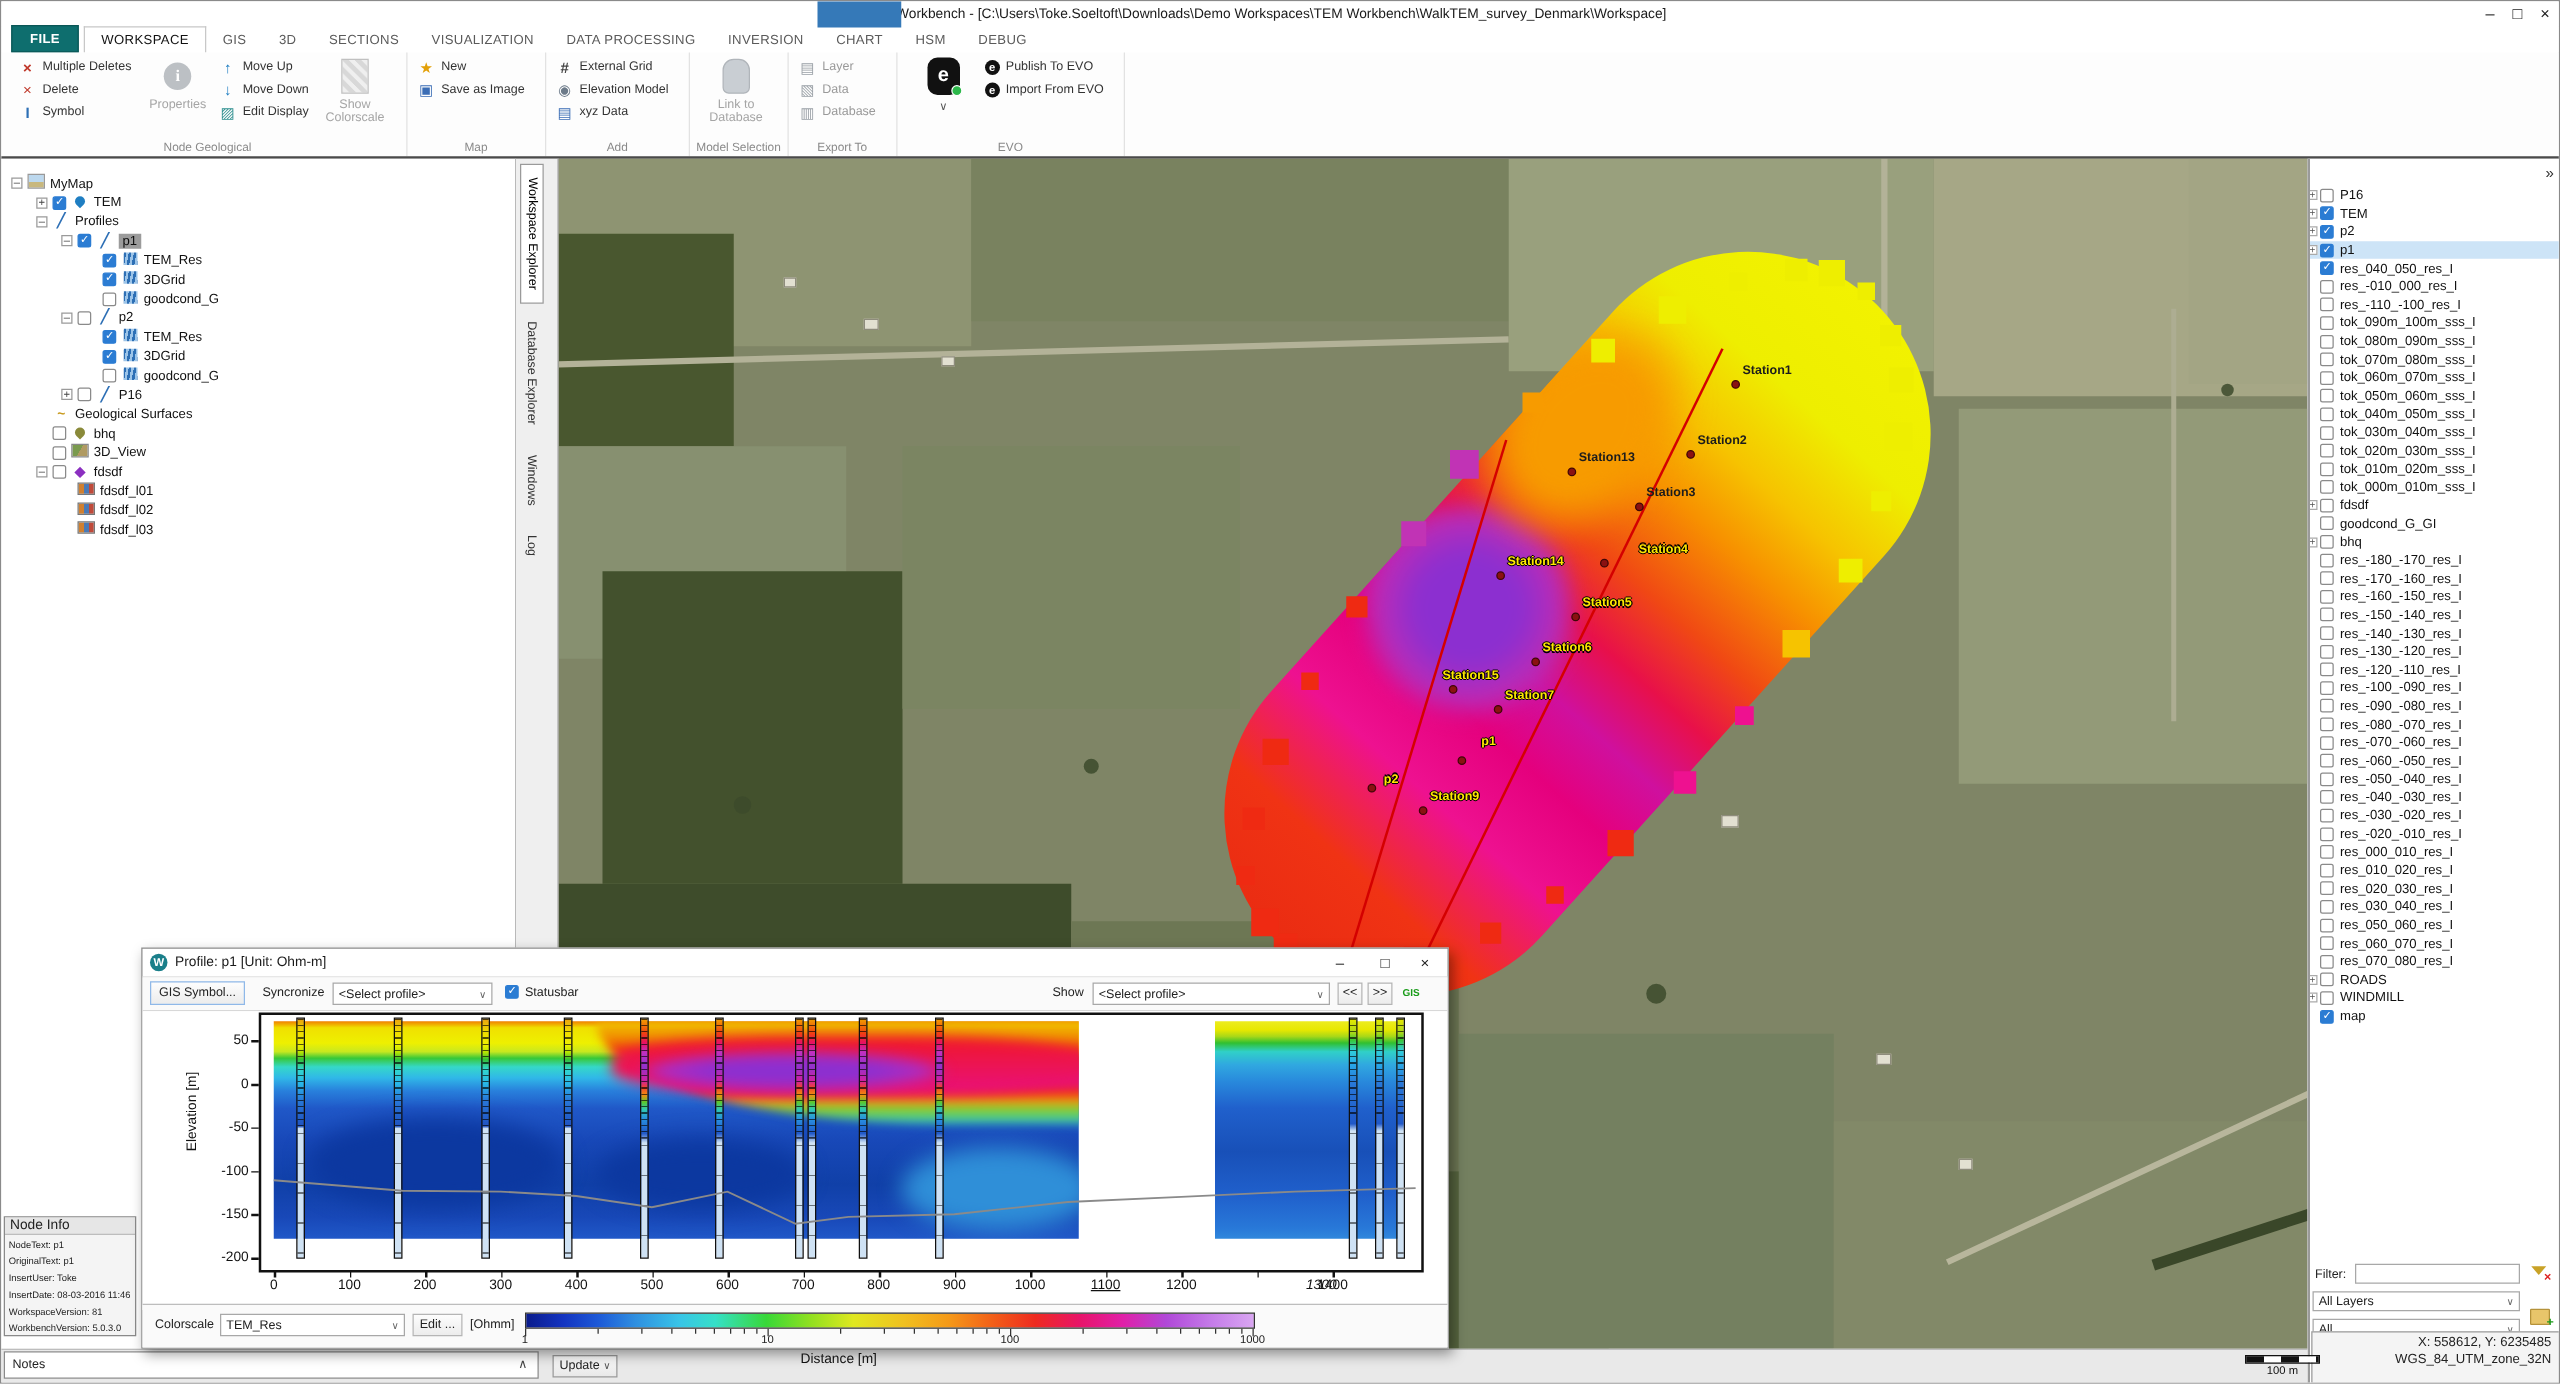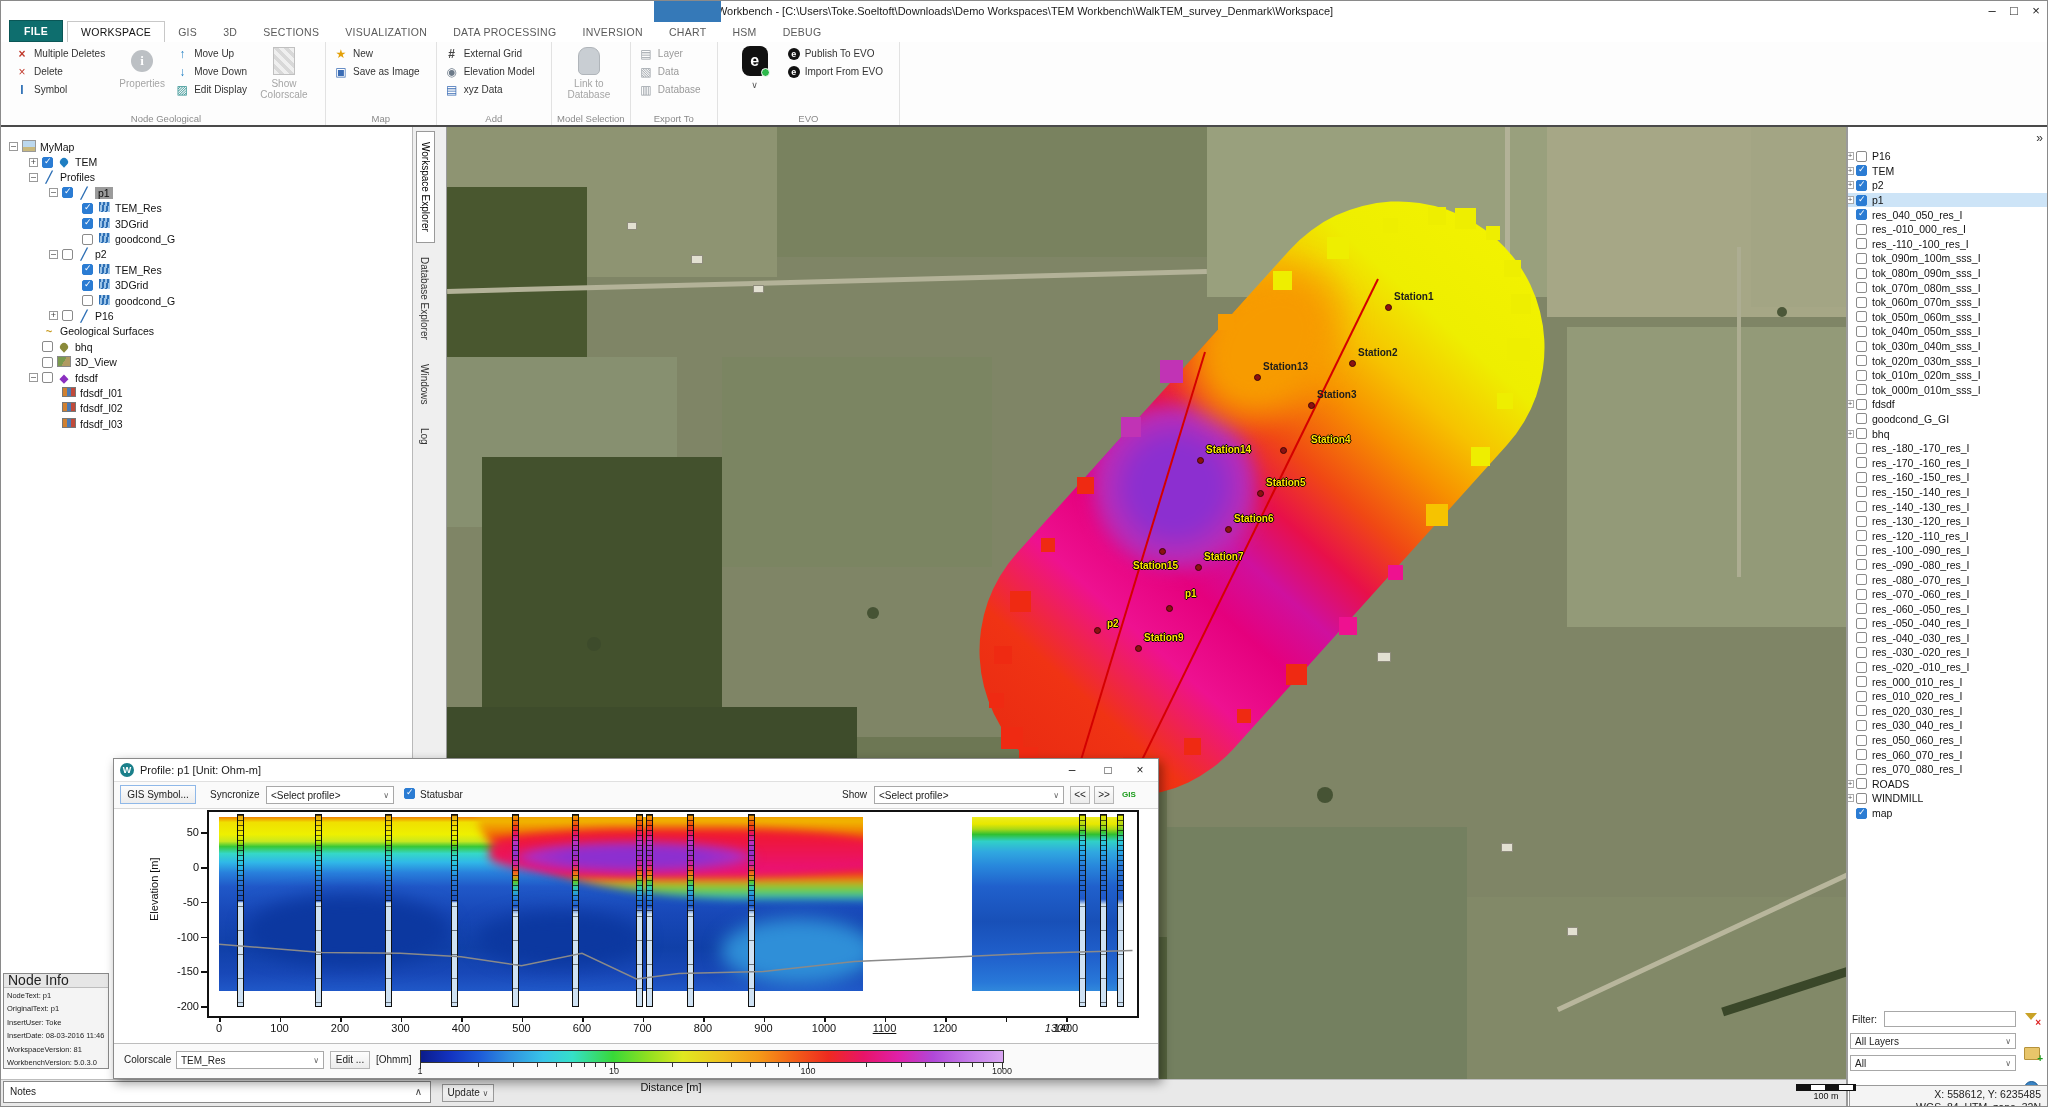--- a/index.html
+++ b/index.html
@@ -82,25 +82,25 @@
   .dd{border:1px solid #a8a8a8;background:#fff;height:16px;box-sizing:border-box;font-size:10px;color:#222;display:flex;align-items:center;justify-content:space-between;padding:0 4px;}
   .dd .ar{font-size:8px;color:#666;}
   .ic-filter{width:14px;height:12px;position:relative;}
   .ic-filter::before{content:"";position:absolute;left:1px;top:1px;border-left:6px solid transparent;border-right:6px solid transparent;border-top:7px solid #c9a227;}
   .ic-filter::after{content:"×";position:absolute;right:-3px;bottom:-4px;color:#d22;font-size:10px;font-weight:bold;}
   .ic-folder{width:14px;height:11px;background:#e8c56a;border:1px solid #b5923a;border-radius:1px;position:relative;}
   .ic-folder::after{content:"+";position:absolute;right:-4px;bottom:-5px;color:#1d9a1d;font-weight:bold;font-size:10px;}
   .ic-globe{width:13px;height:13px;border-radius:50%;background:#3a84c4;border:1px solid #1d5a92;position:relative;}
   .ic-globe::before{content:"";position:absolute;left:2px;right:2px;top:5px;height:1px;background:#cfe4f5;}
   .ic-globe::after{content:"+";position:absolute;right:-4px;bottom:-5px;color:#1d9a1d;font-weight:bold;font-size:10px;}
-  #rp-status{position:absolute;left:1px;right:1px;bottom:1px;height:22px;border:1px solid #9a9a9a;background:#f4f4f4;font-size:10.5px;color:#222;text-align:right;padding:2px 6px;box-sizing:border-box;line-height:13px;}
+  #rp-status{position:absolute;left:1px;right:1px;bottom:1px;height:42px;border:1px solid #9a9a9a;background:#f4f4f4;font-size:10.5px;color:#222;text-align:right;padding:2px 6px;box-sizing:border-box;line-height:13px;}
   
   #bottombar{left:0;top:1078px;width:1845px;height:29px;background:#e9e9e9;border-top:1px solid #bdbdbd;box-sizing:border-box;}
   #nodeinfo{left:2px;top:972px;width:106px;height:96px;background:#f4f4f4;border:1px solid #8a8a8a;box-sizing:border-box;z-index:3;}
-  #nodeinfo .hd{height:13px;background:#e6e6e6;border-bottom:1px solid #bdbdbd;font-size:14px;color:#222;padding-left:4px;line-height:13px;}
+  #nodeinfo .hd{height:13px;background:#e6e6e6;border-bottom:1px solid #bdbdbd;font-size:11px;color:#222;padding-left:4px;line-height:13px;}
   #nodeinfo .fields{padding:1px 3px;}
   .nline{font-size:7.5px;color:#222;line-height:13.4px;white-space:nowrap;overflow:hidden;}
   #notesbar{left:2px;top:1080px;width:428px;height:22px;background:#fff;border:1px solid #8a8a8a;box-sizing:border-box;font-size:10px;color:#222;line-height:20px;padding-left:6px;z-index:3;}
   #notes-chev{position:absolute;right:8px;top:0;color:#444;font-size:10px;}
   #updatebtn{left:441px;top:1083px;width:52px;height:18px;background:linear-gradient(#fbfbfb,#e8e8e8);border:1px solid #9a9a9a;box-sizing:border-box;font-size:10px;color:#222;text-align:center;line-height:16px;z-index:3;}
   #scalebar{left:1790px;top:1081px;width:70px;height:24px;z-index:3;text-align:center;}
   #scalebar .bar{width:58px;height:5px;margin:2px auto 0;border:1px solid #111;background:repeating-linear-gradient(90deg,#111 0 14px,#fff 14px 28px);}
   #scalebar .lab{font-size:9px;color:#111;}
   
   #profilewin{left:112px;top:757px;width:1046px;height:321px;background:#fff;border:1px solid #8a8a8a;box-shadow:3px 4px 10px rgba(0,0,0,.4);box-sizing:border-box;z-index:10;}
@@ -502,21 +502,21 @@
         <div class="stlabel dark" style="left: 816px; top: 234px;">Station13</div>
         <div class="stdot" style="left: 833px; top: 320px;"></div>
         <div class="stlabel" style="left: 842px; top: 307px; padding-left: 22px;">Station4</div>
         <div class="stdot" style="left: 750px; top: 330px;"></div>
         <div class="stlabel" style="left: 759px; top: 317px;">Station14</div>
         <div class="stdot" style="left: 810px; top: 363px;"></div>
         <div class="stlabel" style="left: 819px; top: 350px;">Station5</div>
         <div class="stdot" style="left: 778px; top: 399px;"></div>
         <div class="stlabel" style="left: 787px; top: 386px;">Station6</div>
         <div class="stdot" style="left: 712px; top: 421px;"></div>
-        <div class="stlabel" style="left: 686px; top: 408px; margin-top: 25px;">Station15</div>
+        <div class="stlabel" style="left: 707px; top: 408px;">Station15</div>
         <div class="stdot" style="left: 748px; top: 437px;"></div>
         <div class="stlabel" style="left: 757px; top: 424px;">Station7</div>
         <div class="stdot" style="left: 719px; top: 478px;"></div>
         <div class="stlabel" style="left: 738px; top: 461px;">p1</div>
         <div class="stdot" style="left: 647px; top: 500px;"></div>
         <div class="stlabel" style="left: 660px; top: 491px;">p2</div>
         <div class="stdot" style="left: 688px; top: 518px;"></div>
         <div class="stlabel" style="left: 697px; top: 505px;">Station9</div>
       </div>
   </div>

